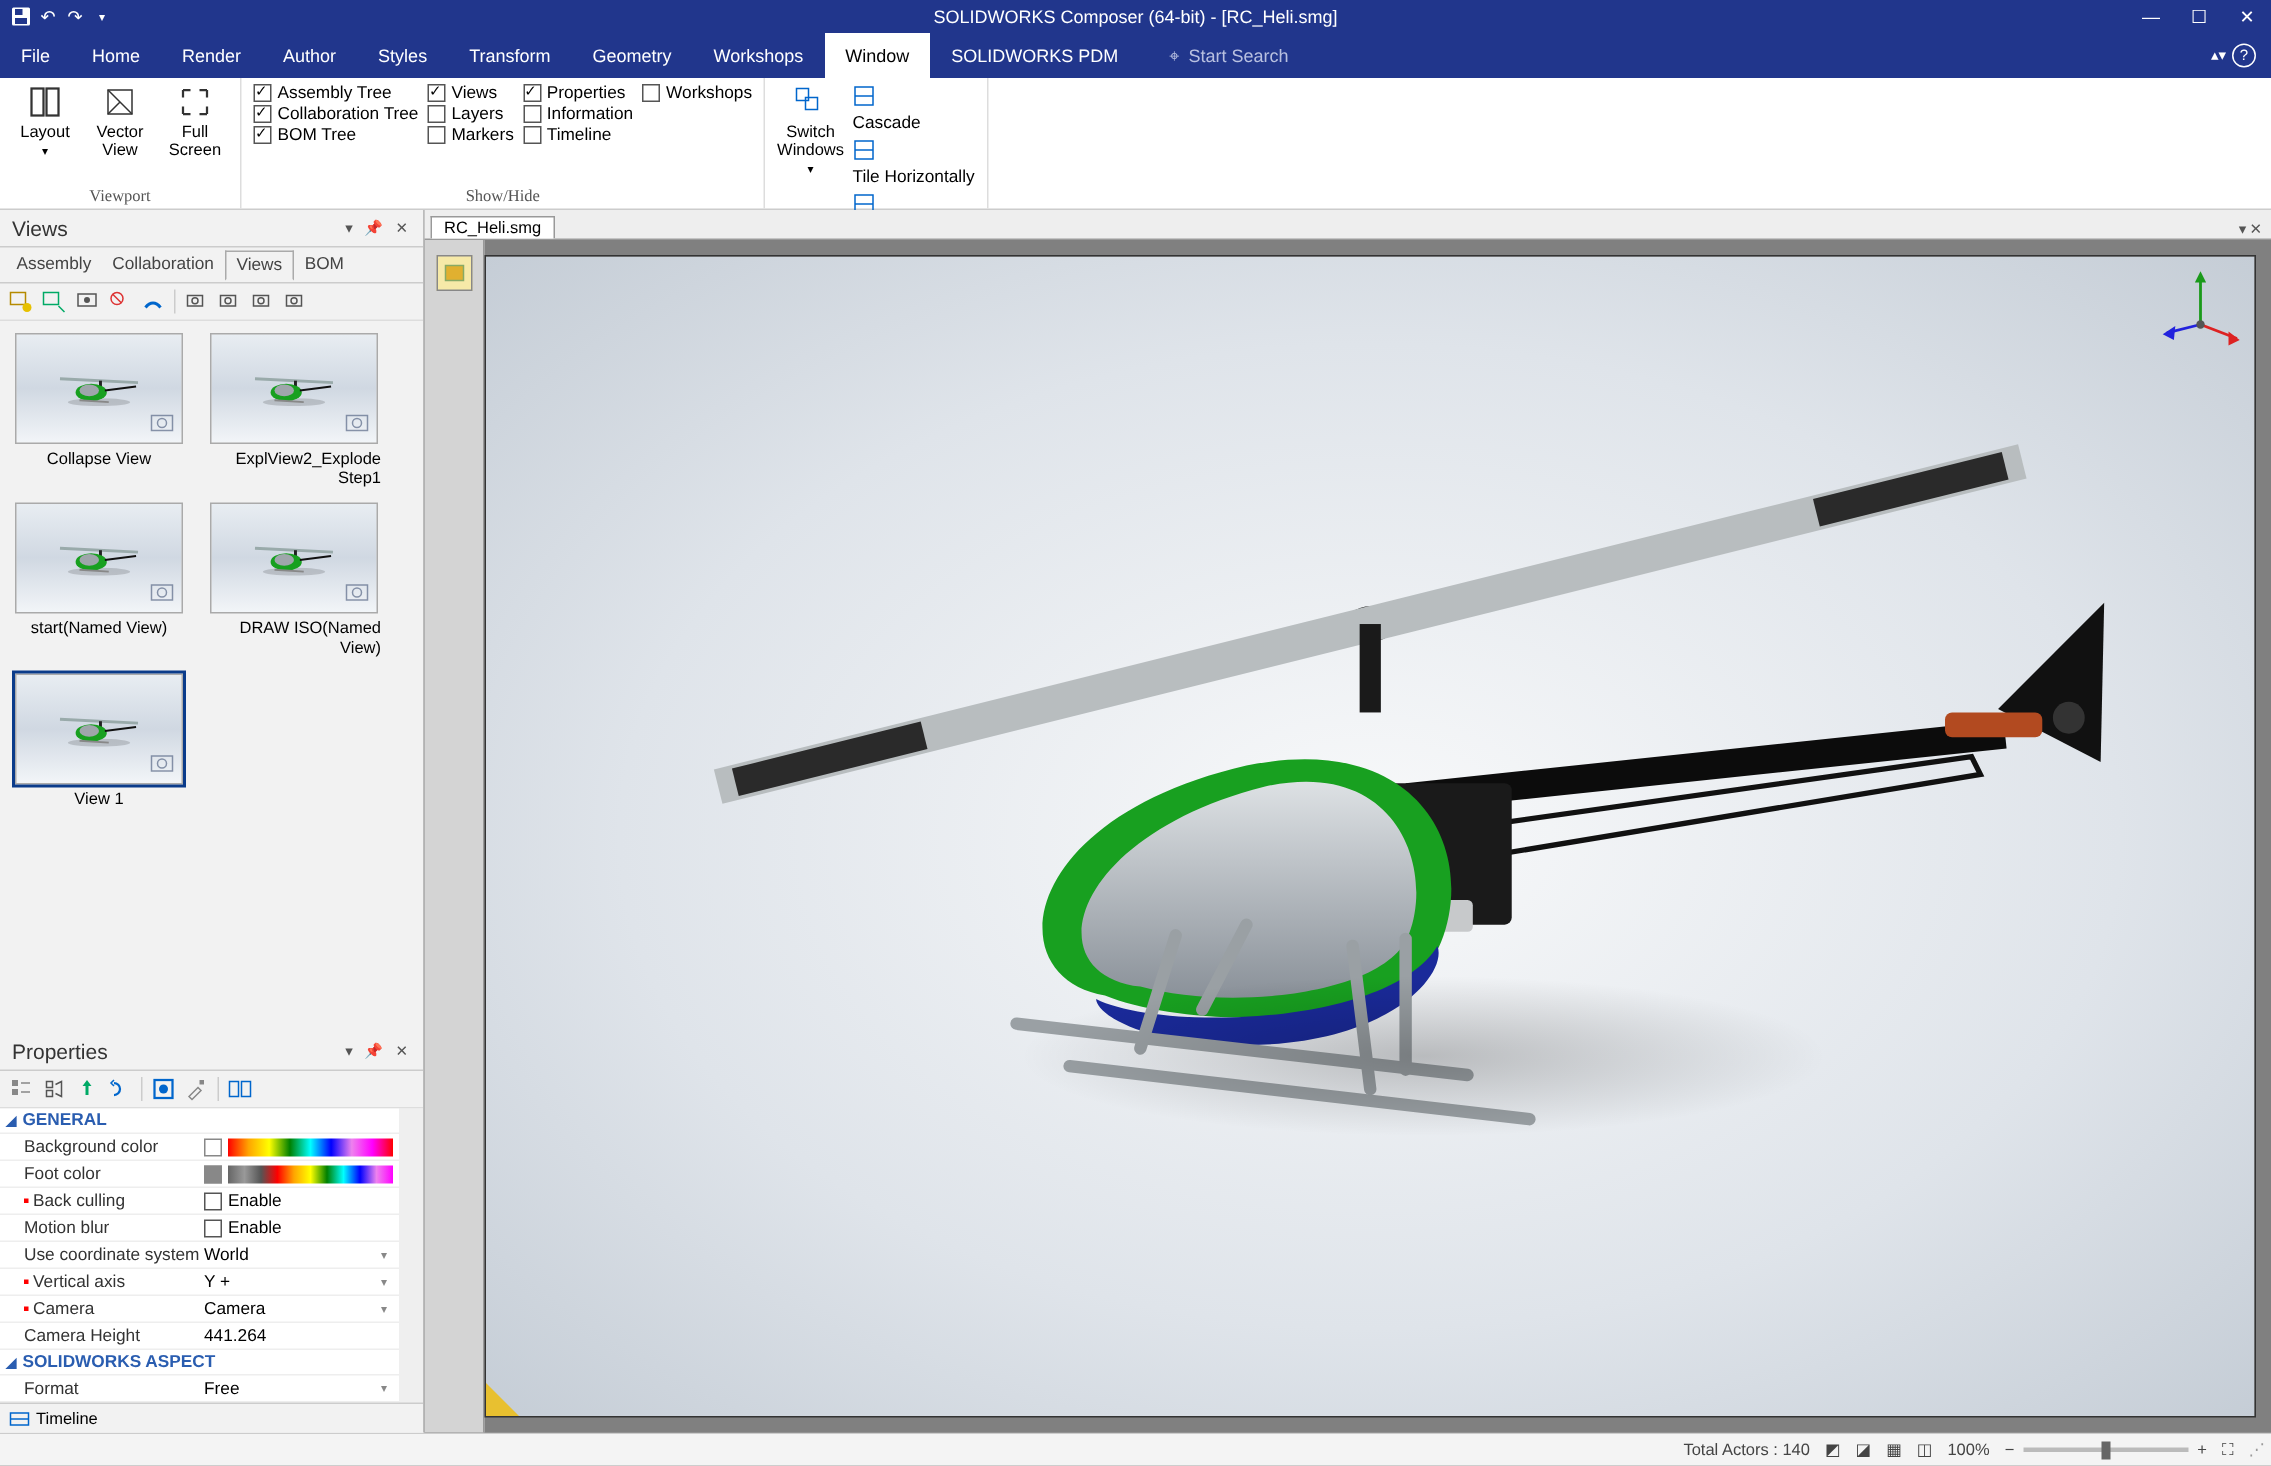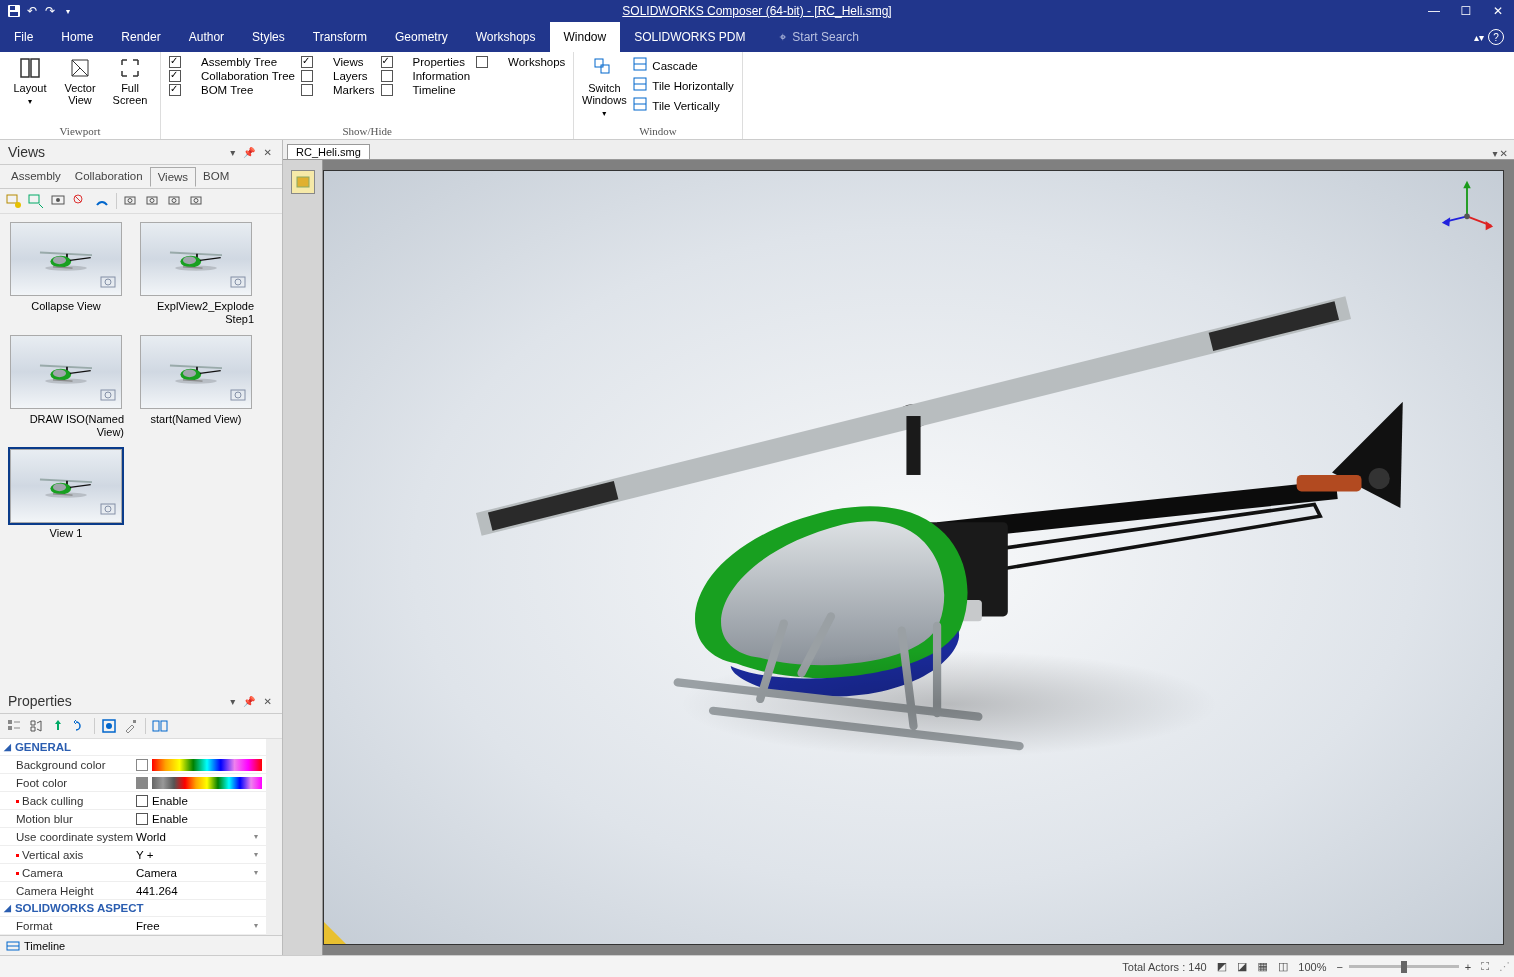--- a/index.html
+++ b/index.html
@@ -1,39 +1,39 @@
 <!DOCTYPE html>
 <html><head>
 <meta charset="utf-8">
 <style>
 * { box-sizing: border-box; margin: 0; padding: 0; }
 body { font-family: "Segoe UI", Tahoma, sans-serif; font-size: 12px; background: #fff; overflow: hidden; width: 1514px; height: 977px; }
 .titlebar { height: 22px; background: #21368c; color: #fff; display: flex; align-items: center; position: relative; }
 .qat { display: flex; gap: 2px; padding: 0 6px; align-items: center; }
 .qat-btn { width: 16px; height: 16px; display: flex; align-items: center; justify-content: center; cursor: pointer; color:#fff; }
-.title-text { position: absolute; left: 50%; transform: translateX(-50%); font-size: 12px; text-decoration: underline; }
+.title-text { position: absolute; left: 50%; transform: translateX(-50%); font-size: 12px; }
 .winctrls { margin-left: auto; display: flex; }
 .winctrl { width: 32px; height: 22px; display: flex; align-items: center; justify-content: center; cursor: pointer; }
 .menubar { height: 30px; background: #21368c; color: #fff; display: flex; align-items: stretch; }
 .menu-item { padding: 0 14px; display: flex; align-items: center; cursor: pointer; }
 .menu-item.active { background: #fff; color: #000; }
 .search-area { display:flex; align-items:center; gap:6px; margin-left:20px; color:#b8c0e0; }
 .menubar-right { margin-left:auto; display:flex; align-items:center; padding-right:10px; gap:4px; }
 .ribbon { height: 88px; background: #fff; border-bottom: 1px solid #ccc; display: flex; }
 .ribbon-group { border-right: 1px solid #ddd; display: flex; flex-direction: column; padding: 2px 8px 0 8px; }
 .ribbon-group-body { flex: 1; display: flex; align-items: flex-start; gap: 6px; }
 .ribbon-group-label { text-align: center; font-size: 11px; color: #555; padding: 2px 0; font-family: Liberation Serif, serif; }
 .bigbtn { display:flex; flex-direction:column; align-items:center; justify-content:flex-start; width:44px; padding-top:2px; cursor:pointer; gap:2px;}
 .bigbtn .icon { width:24px; height:24px; }
 .bigbtn .lbl { font-size:11px; text-align:center; line-height:1.1; }
 .chk-col { display:flex; flex-direction:column; gap:2px; padding-top:2px; }
-.chk-row { display:flex; align-items:center; gap:20px; font-size:11.5px; white-space:nowrap; cursor:pointer; }
+.chk-row { display:flex; align-items:center; gap:4px; font-size:11.5px; white-space:nowrap; cursor:pointer; }
 .chk { width:12px; height:12px; border:1px solid #555; background:#fff; position:relative; flex-shrink:0;}
 .chk.checked::after { content:"✓"; position:absolute; font-size:10px; left:0px; top:-2px; color:#000;}
-.smallbtn-row { display:flex; align-items:flex-end; gap:4px; font-size:11.5px; cursor:pointer; white-space:nowrap;}
+.smallbtn-row { display:flex; align-items:flex-start; gap:4px; font-size:11.5px; cursor:pointer; white-space:nowrap;flex-direction:column;}
 .smallbtn-col { display:flex; flex-direction:column; gap:4px; padding-top:2px;}
 .content { display:flex; height: calc(977px - 22px - 30px - 88px - 22px); }
 .left-pane { width: 283px; background:#f2f2f2; display:flex; flex-direction:column; border-right:1px solid #bbb;}
 .panel-header { display:flex; align-items:center; padding:4px 8px; background:#f2f2f2; border-bottom:1px solid #ccc;}
 .panel-title { font-size:14px; color:#333; }
 .panel-ctrls { margin-left:auto; display:flex; gap:4px; font-size:10px; color:#555;}
 .panel-ctrls span {cursor:pointer; padding:2px;}
 .tabs-row { display:flex; padding:2px 4px; gap:0; border-bottom:1px solid #ccc; font-size:11.5px;}
 .ptab { padding:3px 7px; cursor:pointer; color:#444;}
 .ptab.active { border:1px solid #aaa; border-bottom-color:#f2f2f2; background:#f2f2f2; margin-bottom:-1px;}
@@ -354,39 +354,39 @@
               <ellipse cx="42" cy="24" rx="16" ry="9" fill="#18a020"></ellipse>
               <ellipse cx="40" cy="22" rx="10" ry="6" fill="#9fa6ab"></ellipse>
               <line x1="56" y1="22" x2="88" y2="18" stroke="#111" stroke-width="2"></line>
               <line x1="30" y1="32" x2="60" y2="34" stroke="#888" stroke-width="2"></line>
             </svg>
             <svg width="20" height="20" style="position:absolute;right:2px;bottom:2px;opacity:0.6;">
               <rect x="2" y="4" width="14" height="10" fill="none" stroke="#457"></rect>
               <circle cx="9" cy="9" r="3" fill="none" stroke="#457"></circle>
             </svg>
           </div>
-          <div class="view-lbl">DRAW ISO(Named View)</div>
+          <div class="view-lbl">start(Named View)</div>
         </div>
         <div class="view-item">
           <div class="view-thumb">
             <svg viewBox="0 0 100 40" width="70" height="26">
               <ellipse cx="50" cy="34" rx="32" ry="4" fill="rgba(0,0,0,0.15)"></ellipse>
               <line x1="10" y1="10" x2="90" y2="14" stroke="#9aa" stroke-width="3"></line>
               <rect x="50" y="12" width="3" height="8" fill="#222"></rect>
               <ellipse cx="42" cy="24" rx="16" ry="9" fill="#18a020"></ellipse>
               <ellipse cx="40" cy="22" rx="10" ry="6" fill="#9fa6ab"></ellipse>
               <line x1="56" y1="22" x2="88" y2="18" stroke="#111" stroke-width="2"></line>
               <line x1="30" y1="32" x2="60" y2="34" stroke="#888" stroke-width="2"></line>
             </svg>
             <svg width="20" height="20" style="position:absolute;right:2px;bottom:2px;opacity:0.6;">
               <rect x="2" y="4" width="14" height="10" fill="none" stroke="#457"></rect>
               <circle cx="9" cy="9" r="3" fill="none" stroke="#457"></circle>
             </svg>
           </div>
-          <div class="view-lbl">start(Named View)</div>
+          <div class="view-lbl">DRAW ISO(Named View)</div>
         </div>
         <div class="view-item selected">
           <div class="view-thumb">
             <svg viewBox="0 0 100 40" width="70" height="26">
               <ellipse cx="50" cy="34" rx="32" ry="4" fill="rgba(0,0,0,0.15)"></ellipse>
               <line x1="10" y1="10" x2="90" y2="14" stroke="#9aa" stroke-width="3"></line>
               <rect x="50" y="12" width="3" height="8" fill="#222"></rect>
               <ellipse cx="42" cy="24" rx="16" ry="9" fill="#18a020"></ellipse>
               <ellipse cx="40" cy="22" rx="10" ry="6" fill="#9fa6ab"></ellipse>
               <line x1="56" y1="22" x2="88" y2="18" stroke="#111" stroke-width="2"></line>

